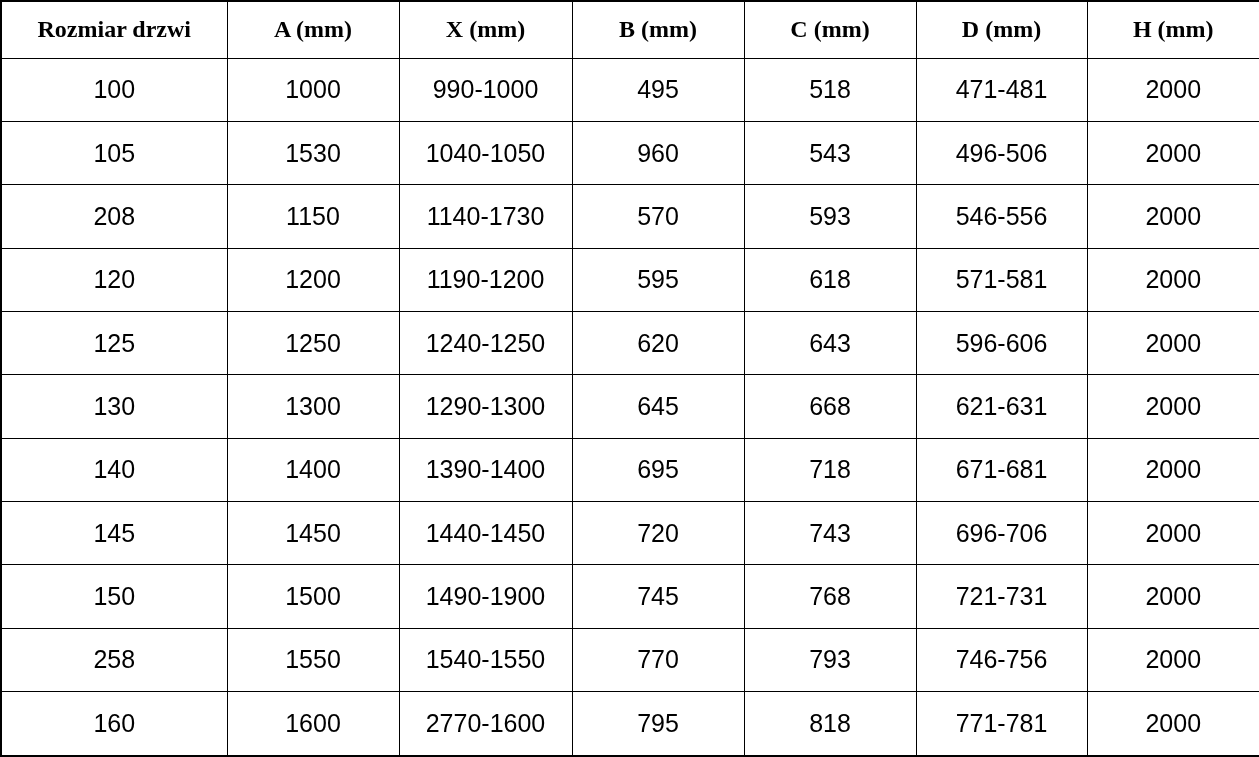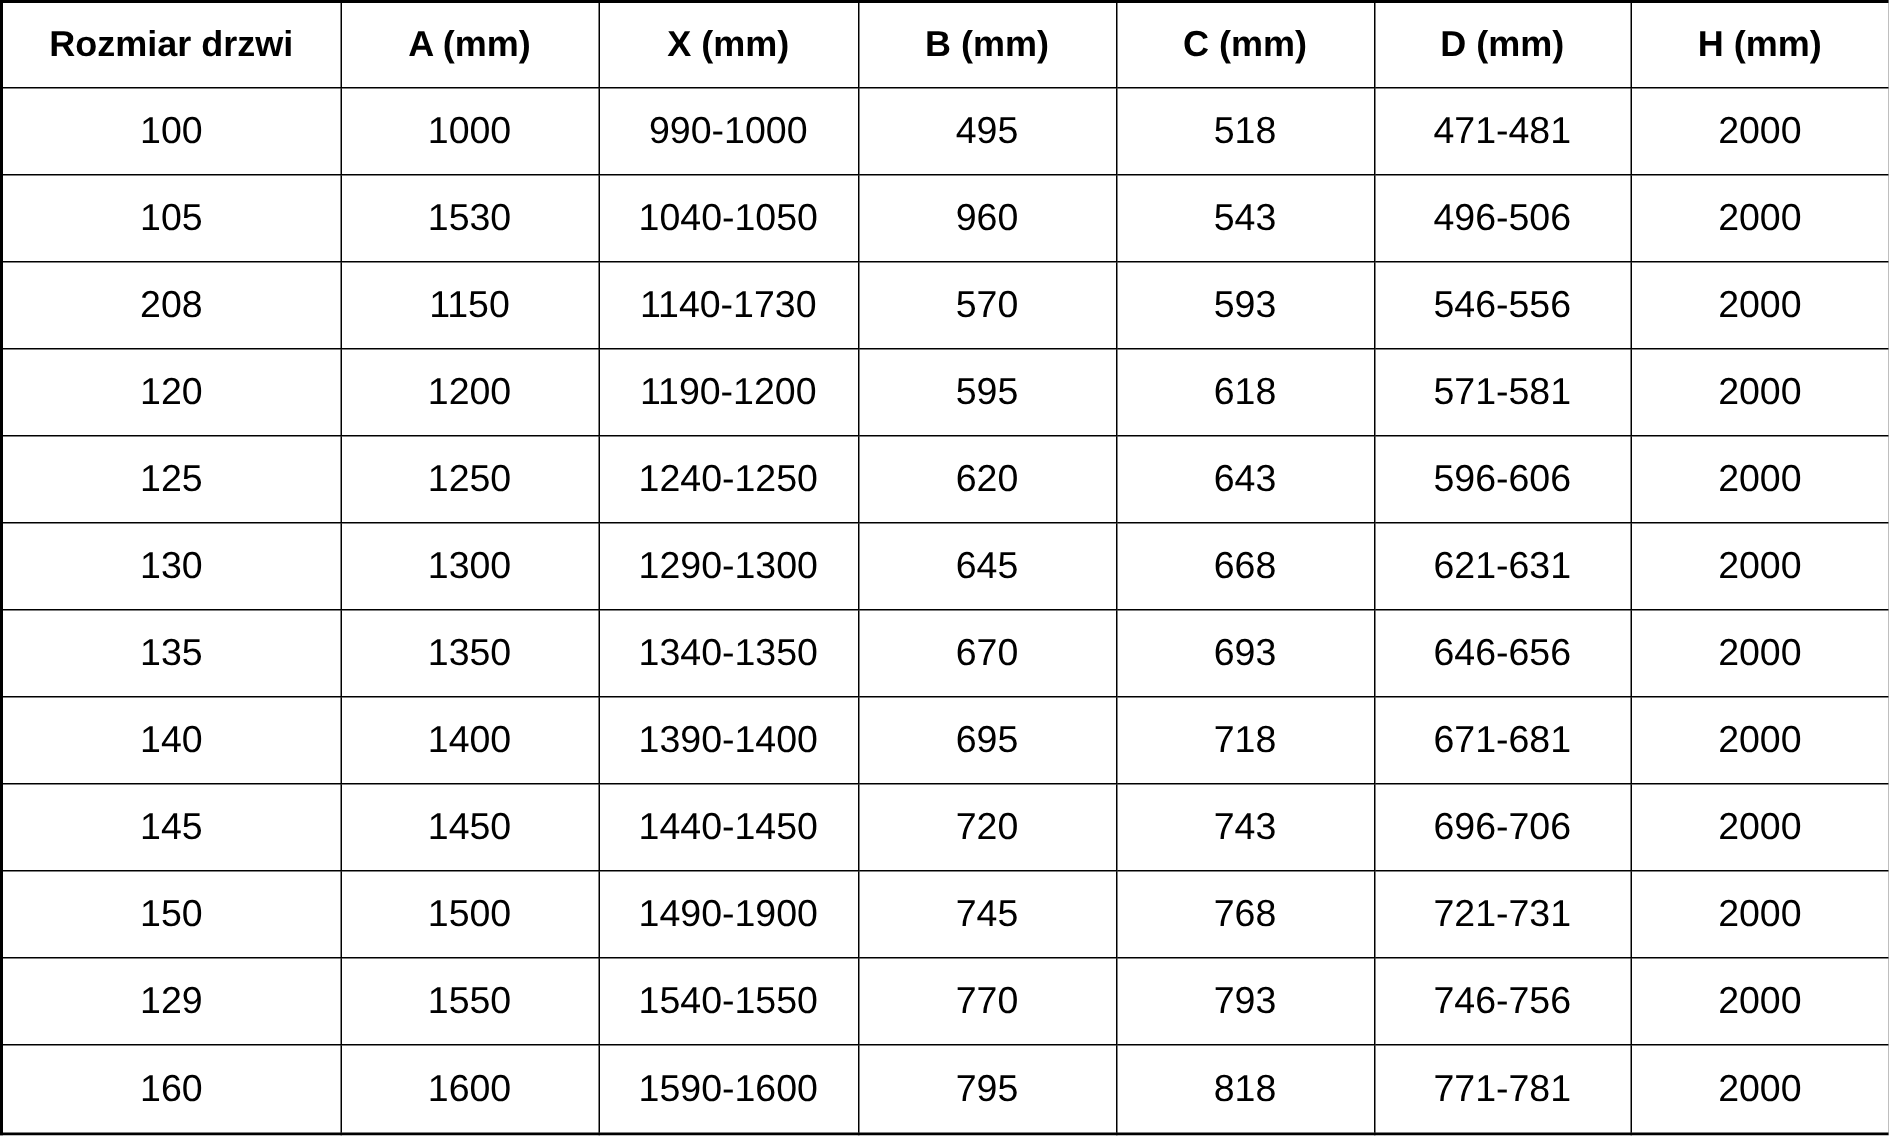--- a/index.html
+++ b/index.html
@@ -29,20 +29,21 @@
     padding: 0;
     white-space: nowrap;
     overflow: hidden;
   }
   table.size-table thead tr {
     height: 57px;
   }
   table.size-table th {
     font-size: 24px;
     font-weight: bold;
+    font-family: Liberation Serif, serif;
   }
   table.size-table td {
     font-size: 25px;
     font-weight: normal;
   }
   col.c-rozmiar { width: 226px; }
   col.c-a { width: 172px; }
   col.c-x { width: 173px; }
   col.c-b { width: 172px; }
   col.c-c { width: 172px; }
@@ -122,29 +123,20 @@
       <tr>
         <td>130</td>
         <td>1300</td>
         <td>1290-1300</td>
         <td>645</td>
         <td>668</td>
         <td>621-631</td>
         <td>2000</td>
       </tr>
       <tr>
-        <td>135</td>
-        <td>1350</td>
-        <td>1340-1350</td>
-        <td>670</td>
-        <td>693</td>
-        <td>646-656</td>
-        <td>2000</td>
-      </tr>
-      <tr>
         <td>140</td>
         <td>1400</td>
         <td>1390-1400</td>
         <td>695</td>
         <td>718</td>
         <td>671-681</td>
         <td>2000</td>
       </tr>
       <tr>
         <td>145</td>
@@ -158,31 +150,31 @@
       <tr>
         <td>150</td>
         <td>1500</td>
         <td>1490-1900</td>
         <td>745</td>
         <td>768</td>
         <td>721-731</td>
         <td>2000</td>
       </tr>
       <tr>
-        <td>129</td>
+        <td>258</td>
         <td>1550</td>
         <td>1540-1550</td>
         <td>770</td>
         <td>793</td>
         <td>746-756</td>
         <td>2000</td>
       </tr>
       <tr>
         <td>160</td>
         <td>1600</td>
-        <td>1590-1600</td>
+        <td>2770-1600</td>
         <td>795</td>
         <td>818</td>
         <td>771-781</td>
         <td>2000</td>
       </tr>
     </tbody>
 </table>
 
 </body></html>

